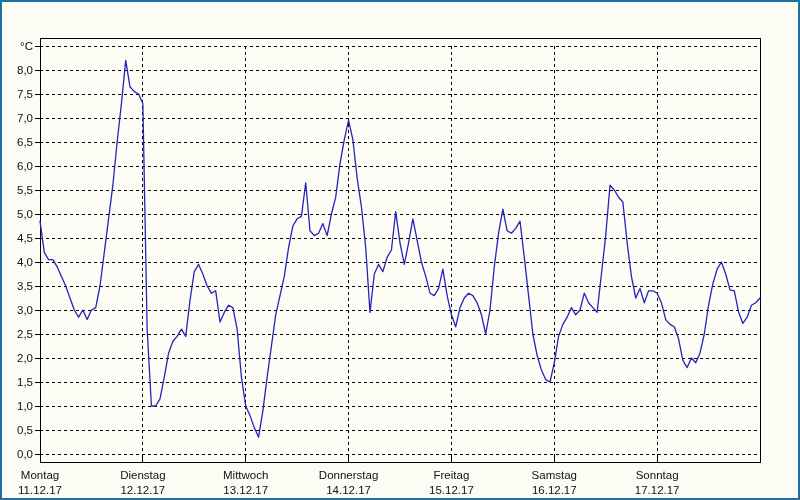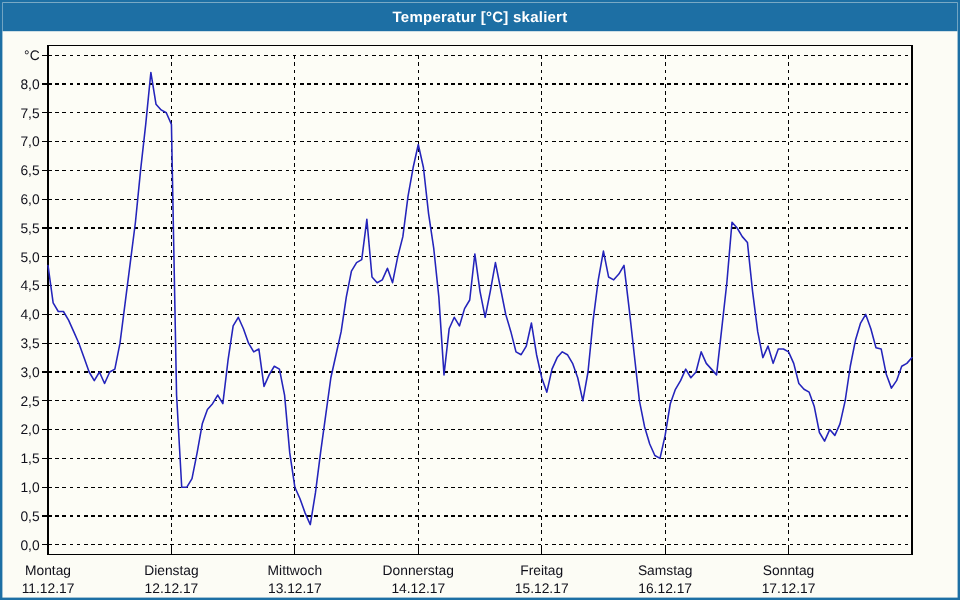--- a/index.html
+++ b/index.html
@@ -26,23 +26,20 @@
   .frame{fill:none;stroke:#000000;stroke-width:1;shape-rendering:crispEdges;}
   .axis{stroke:#000000;stroke-width:1;shape-rendering:crispEdges;}
   .lbl{font-family:"Liberation Sans",sans-serif;font-size:11.5px;fill:#10101a;}
   .end{text-anchor:end;}
   .mid{text-anchor:middle;}
 </style>
 </head>
 <body>
 
 <div class="window">
-  <div class="titlebar">
-    <span>Temperatur [°C] skaliert</span>
-  </div>
   <svg class="chart" id="chart-svg" width="796" height="496" viewBox="2 2 796 496">
       <rect x="40" y="38" width="720" height="424" fill="#fdfdf6"></rect>
       <line class="grid" x1="40" y1="454" x2="760" y2="454"></line>
       <line class="axis" x1="35" y1="454" x2="40" y2="454"></line>
       <line class="grid" x1="40" y1="430" x2="760" y2="430"></line>
       <line class="axis" x1="35" y1="430" x2="40" y2="430"></line>
       <line class="grid" x1="40" y1="406" x2="760" y2="406"></line>
       <line class="axis" x1="35" y1="406" x2="40" y2="406"></line>
       <line class="grid" x1="40" y1="382" x2="760" y2="382"></line>
       <line class="axis" x1="35" y1="382" x2="40" y2="382"></line>

